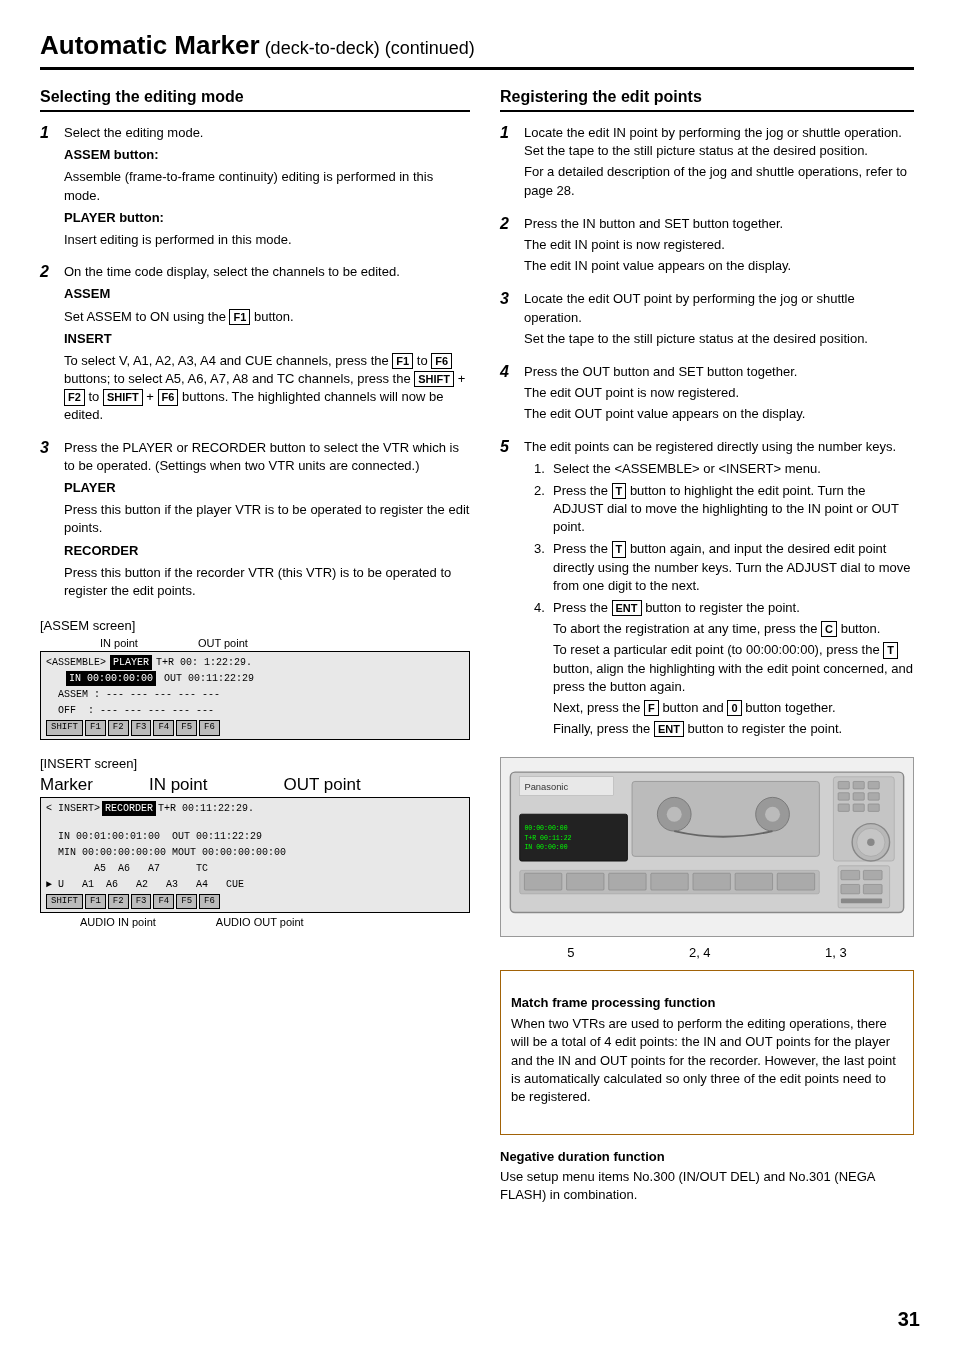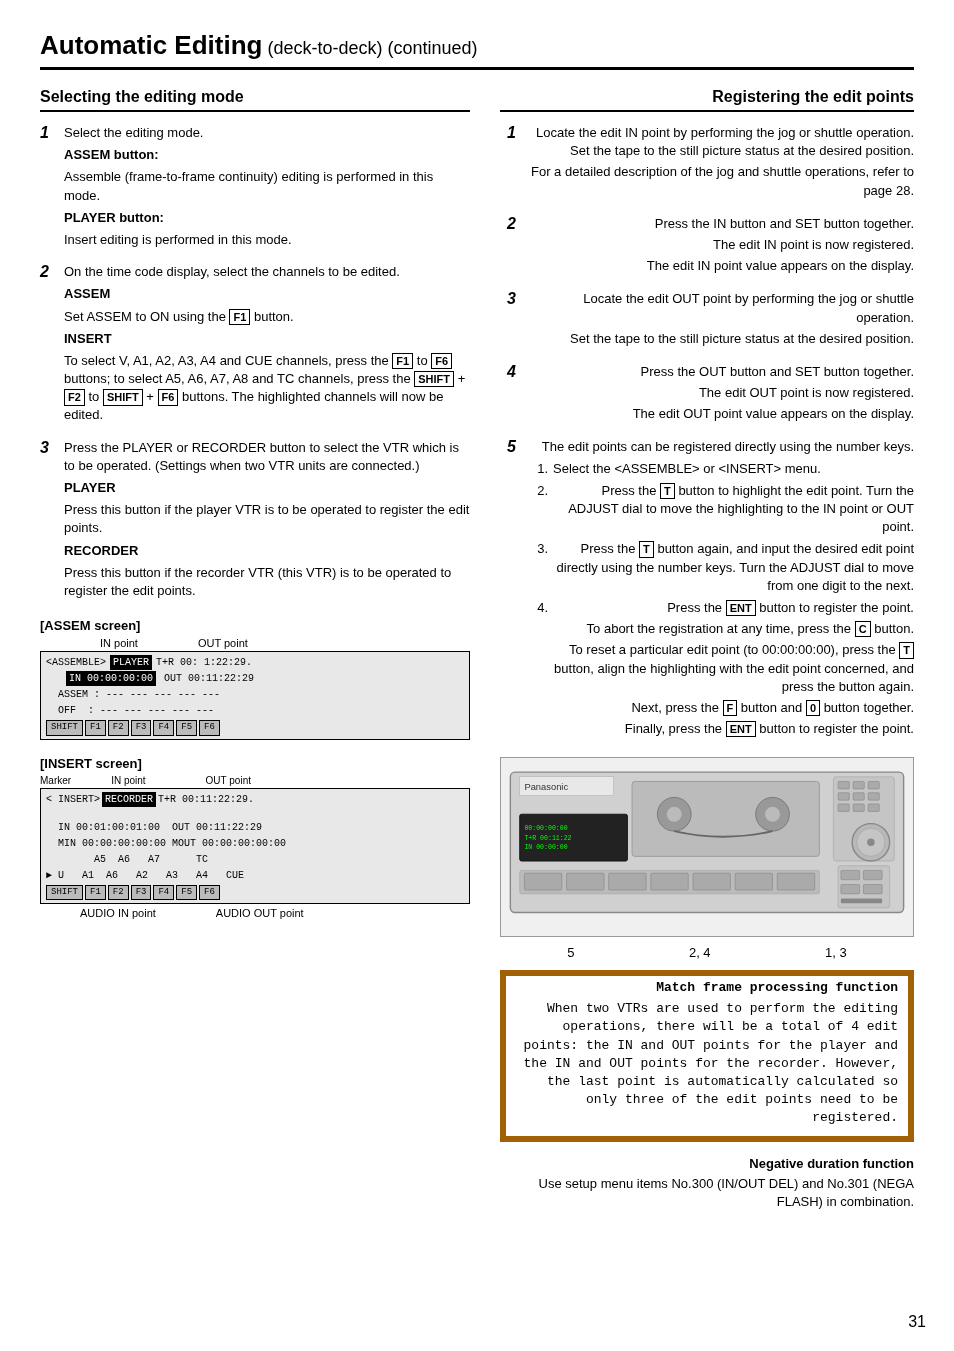--- a/index.html
+++ b/index.html
@@ -34,21 +34,20 @@
     .two-col {
       display: flex;
       gap: 30px;
     }
     .col-left {
       width: 430px;
       flex-shrink: 0;
     }
     .col-right {
       flex: 1;
-      text-align: right;
     }
 
     
     .section-title {
       font-size: 16px;
       font-weight: bold;
       border-bottom: 2px solid #000;
       padding-bottom: 4px;
       margin-bottom: 12px;
     }
@@ -87,21 +86,21 @@
       font-weight: bold;
       line-height: 1.3;
     }
 
     
     .screen-container {
       margin-top: 14px;
       margin-bottom: 16px;
     }
     .screen-label {
-      font-weight: bold;
+      font-weight: normal;
       margin-bottom: 4px;
     }
     .screen-box {
       border: 1px solid #000;
       background: #e8e8e8;
       font-family: 'Courier New', monospace;
       font-size: 10px;
       padding: 3px 5px;
       line-height: 1.5;
     }
@@ -158,53 +157,52 @@
     .vtr-labels {
       display: flex;
       justify-content: space-around;
       font-size: 13px;
       margin-bottom: 10px;
       padding: 0 10px;
     }
 
     
     .info-box {
-      border: 6px solid #a16207;
-      padding: 4px 10px;
+      border: 1px solid #a16207;
+      padding: 24px 10px;
       margin-bottom: 14px;
-      font-family: Liberation Mono, monospace;
     }
     .info-box-title {
       font-weight: bold;
       margin-bottom: 5px;
     }
     .info-box p { line-height: 1.4; margin-bottom: 4px; }
 
     
     .neg-section { margin-top: 10px; }
     .neg-section .neg-title { font-weight: bold; margin-bottom: 4px; }
     .neg-section p { line-height: 1.4; }
 
     
     .page-number {
       position: absolute;
       bottom: 20px;
-      right: 28px;
-      font-size: 16px;
-      font-weight: normal;
+      right: 34px;
+      font-size: 20px;
+      font-weight: bold;
     }
   </style>
 </head>
 <body>
 
 <div class="page">
 
   <div class="page-header">
     <h1>
-      <span>Automatic Editing</span><span class="normal-weight"> (deck-to-deck) (continued)</span>
+      <span>Automatic Marker</span><span class="normal-weight"> (deck-to-deck) (continued)</span>
     </h1>
   </div>
 
   <div class="two-col">
 
     <div class="col-left">
       <div class="section-title">Selecting the editing mode</div>
 
       <div class="step">
         <div class="step-num">1</div>
@@ -265,21 +263,21 @@
             <span style="border:1px solid #000;padding:0 4px;background:#bbb;font-size:9px;">F3</span>
             <span style="border:1px solid #000;padding:0 4px;background:#bbb;font-size:9px;">F4</span>
             <span style="border:1px solid #000;padding:0 4px;background:#bbb;font-size:9px;">F5</span>
             <span style="border:1px solid #000;padding:0 4px;background:#bbb;font-size:9px;">F6</span>
           </div>
         </div>
       </div>
 
       <div class="screen-container">
         <div class="screen-label">[INSERT screen]</div>
-        <div style="display:flex; gap:0px; font-size:10px; margin-bottom:2px;">
+        <div style="display:flex; gap:16px; font-size:17px; margin-bottom:2px;">
           <span style="margin-right:10px;">Marker</span>
           <span style="margin-right:30px;margin-left:30px;">IN point</span>
           <span style="margin-left:30px;">OUT point</span>
         </div>
         <div class="screen-box">
           <div style="display:flex; gap:2px; align-items:center; margin-bottom:13px;">
             <span>&lt; INSERT&gt;</span>
             <span style="background:#000;color:#fff;padding:0 3px;">RECORDER</span>
             <span>T+R 00:11:22:29.</span>
           </div>

